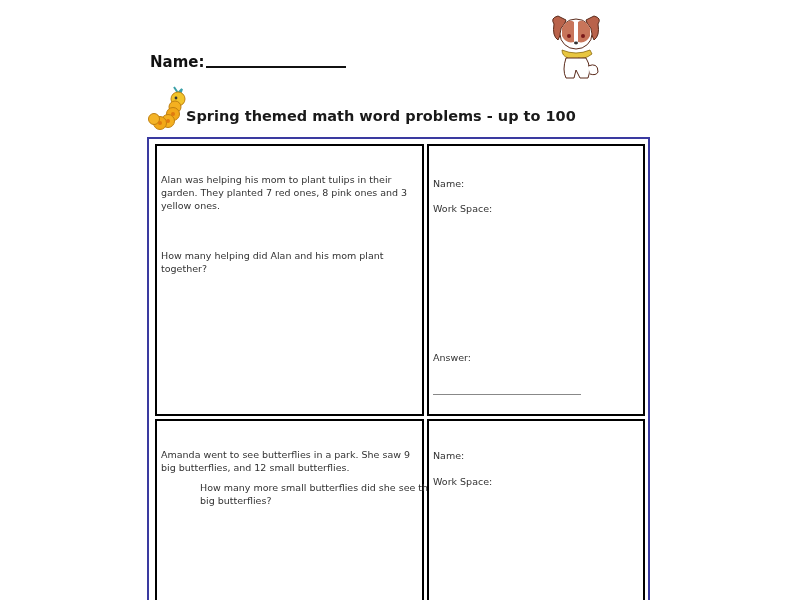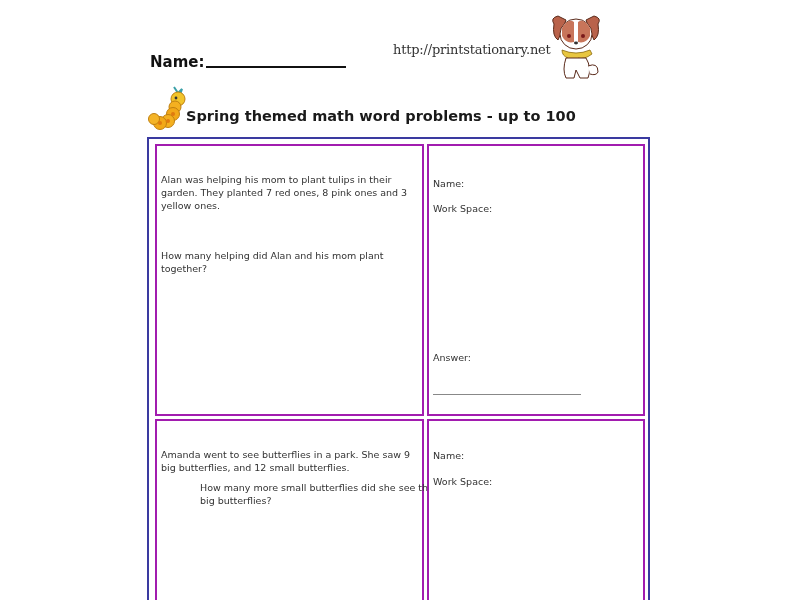--- a/index.html
+++ b/index.html
@@ -74,21 +74,21 @@
       top: 137px;
       width: 503px;
       height: 470px;
       border: 2px solid #3a3aa0;
       border-bottom: none;
       box-sizing: border-box;
       background: #fff;
     }
     .cell {
       position: absolute;
-      border: 2px solid #a21caf;
+      border: 2px solid #000000;
       box-sizing: border-box;
       background: #fff;
       font-size: 9.5px;
       line-height: 13px;
       color: #333;
     }
     .cell.problem-1 { left: 6px; top: 5px; width: 269px; height: 272px; }
     .cell.work-1 { left: 278px; top: 5px; width: 218px; height: 272px; }
     .cell.problem-2 { left: 6px; top: 280px; width: 269px; height: 200px; border-bottom: none; }
     .cell.work-2 { left: 278px; top: 280px; width: 218px; height: 200px; border-bottom: none; }
@@ -124,21 +124,20 @@
   </style>
 </head>
 <body>
 
 <div class="page">
 
   <div class="name-line">
     <span>Name:</span><span class="blank"></span>
   </div>
 
-  <div class="site-url">http://printstationary.net</div>
 
   <svg class="dog" viewBox="0 0 56 68">
 
     <path d="M6 10 Q2 4 10 2 L18 6 Q14 18 10 26 Q4 22 6 10 Z" fill="#b9624a" stroke="#5a2a1a" stroke-width="1"></path>
     <path d="M50 10 Q54 4 46 2 L38 6 Q42 18 46 26 Q52 22 50 10 Z" fill="#b9624a" stroke="#5a2a1a" stroke-width="1"></path>
 
     <ellipse cx="28" cy="20" rx="16" ry="15" fill="#fff" stroke="#5a2a1a" stroke-width="1"></ellipse>
     <path d="M14 14 Q20 4 26 8 L26 28 Q18 30 14 22 Z" fill="#c8755a"></path>
     <path d="M42 14 Q36 4 30 8 L30 28 Q38 30 42 22 Z" fill="#c8755a"></path>
     <circle cx="21" cy="22" r="2" fill="#7a1a1a"></circle>

